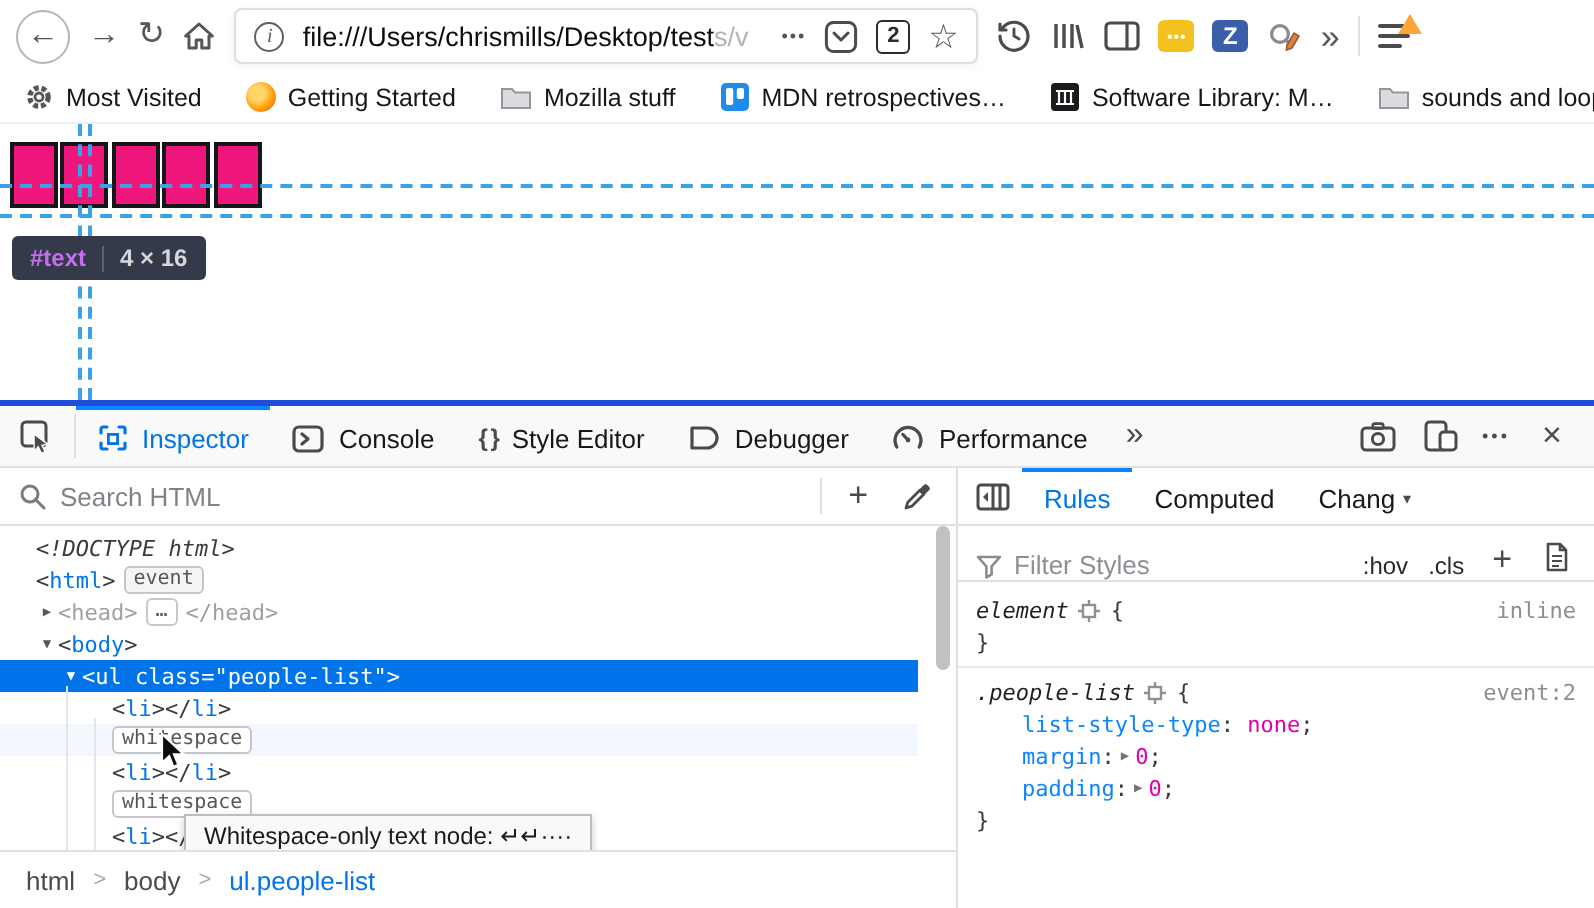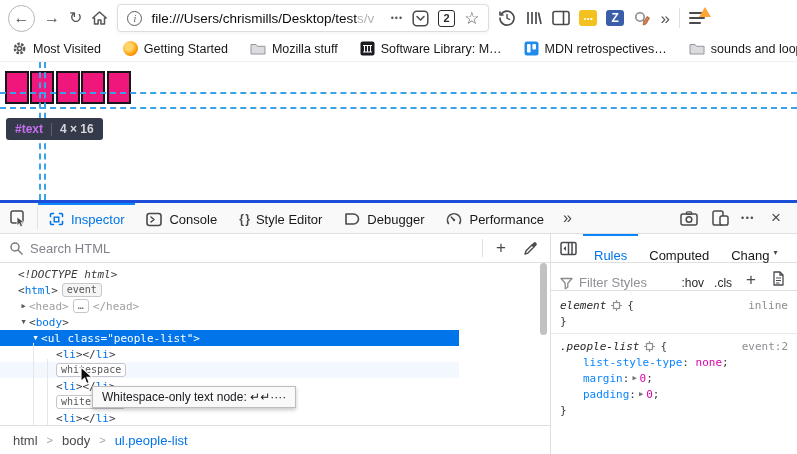--- a/index.html
+++ b/index.html
@@ -50,51 +50,51 @@
   .dt-tab { display: flex; align-items: center; gap: 7px; padding: 0 11px; font-size: 13px; color: #18181a; border-top: 2px solid transparent; cursor: default; }
   .dt-tab.active { color: #0074e8; border-top-color: #0a84ff; }
   .brace-ic { font-size: 12px; font-weight: bold; color: #4a4a4f; letter-spacing: -1px; }
   .dt-more { display: flex; align-items: center; padding: 0 8px; font-size: 16px; color: #4a4a4f; }
   .dt-right { margin-left: auto; display: flex; align-items: center; gap: 2px; padding-right: 8px; }
   .ic-btn { width: 26px; height: 24px; display: flex; align-items: center; justify-content: center; color: #4a4a4f; }
   .meat { font-size: 9px; letter-spacing: 1.5px; color: #4a4a4f; }
   .close-x { font-size: 17px; color: #4a4a4f; }
 
   .dt-main { flex: 1; display: flex; min-height: 0; }
-  .markup-panel { width: 551px; border-right: 1px solid #e0e0e1; display: flex; flex-direction: column; flex: none; }
+  .markup-panel { width: 479px; border-right: 1px solid #e0e0e1; display: flex; flex-direction: column; flex: none; }
   .search-row { height: 29px; border-bottom: 1px solid #e0e0e1; display: flex; align-items: center; gap: 7px; padding: 0 9px; flex: none; }
   .search-row input { border: 0; outline: 0; flex: 1; font-size: 13px; font-family: "Liberation Sans", sans-serif; color: #3a3a3e; background: transparent; }
   .search-row input::placeholder { color: #81818a; }
   .plus { font-size: 17px; color: #4a4a4f; padding: 0 6px; }
 
   .tree { flex: 1; position: relative; overflow: hidden; font-family: "DejaVu Sans Mono", monospace; font-size: 11px; padding-top: 3px; }
   .row { height: 16px; display: flex; align-items: center; white-space: pre; width: 459px; }
   .arr { display: inline-block; width: 11px; font-size: 7px; color: #57575b; text-align: center; flex: none; }
   .brk { color: #393a3d; }
   .tag { color: #0074e8; }
   .doctype { color: #393a3d; font-style: italic; }
   .gray-row, .gray-row .brk, .gray-row .tag { color: #a0a0a3; }
   .badge { border: 1px solid #c6c6cc; border-radius: 3px; padding: 0 4px; font-size: 10px; line-height: 12px; color: #58585c; background: #fff; margin: 0 4px; }
   .badge.ev { background: #f5f5f6; }
   .row.selected { background: #0074e8; }
   .row.selected .brk, .row.selected .tag, .row.selected .arr, .row.selected .attr, .row.selected .attrval { color: #fff; }
   .row.hovered { background: #f2f8fd; }
   .indent-guide { position: absolute; width: 1px; background: #e6e6ea; }
-  .ws-tip { position: absolute; left: 92px; top: 123px; background: #f9f9fa; border: 1px solid #bdbdc0; box-shadow: 0 2px 4px rgba(0,0,0,.22); padding: 3px 9px; font-family: "Liberation Sans", sans-serif; font-size: 12px; color: #1a1a1e; z-index: 5; white-space: nowrap; }
+  .ws-tip { position: absolute; left: 92px; top: 144px; background: #f9f9fa; border: 1px solid #bdbdc0; box-shadow: 0 2px 4px rgba(0,0,0,.22); padding: 3px 9px; font-family: "Liberation Sans", sans-serif; font-size: 12px; color: #1a1a1e; z-index: 5; white-space: nowrap; }
   .cursor { position: absolute; left: 80px; top: 103px; z-index: 7; }
   .scroll-thumb { position: absolute; right: 3px; top: 0; width: 7px; height: 72px; border-radius: 4px; background: #c1c1c4; }
 
   .breadcrumb { height: 29px; border-top: 1px solid #e0e0e1; display: flex; align-items: center; gap: 9px; padding: 0 13px; font-size: 13px; color: #4a4a4f; flex: none; background: #fff; }
   .crumb-sep { color: #a7a7ab; font-size: 11px; }
   .crumb.active { color: #0074e8; }
 
   .rules-panel { flex: 1; display: flex; flex-direction: column; min-width: 0; }
   .rtabs { height: 29px; border-bottom: 1px solid #e0e0e1; display: flex; align-items: stretch; padding-left: 2px; flex: none; }
   .collapse-btn { width: 30px; display: flex; align-items: center; justify-content: center; }
-  .rtab { display: flex; gap: 4px; padding: 12px 11px; font-size: 13px; color: #18181a; border-top: 2px solid transparent; }
+  .rtab { display: flex; align-items: center; gap: 4px; padding: 0 11px; font-size: 13px; color: #18181a; border-top: 2px solid transparent; }
   .rtab.active { color: #0074e8; border-top-color: #0a84ff; }
   .caret { font-size: 8px; color: #4a4a4f; }
   .filter-row { height: 28px; border-bottom: 1px solid #e0e0e1; display: flex; align-items: flex-end; gap: 6px; padding: 0 9px; flex: none; }
   .filter-row input { border: 0; outline: 0; flex: 1; min-width: 20px; font-size: 13px; font-family: "Liberation Sans", sans-serif; color: #3a3a3e; }
   .filter-row input::placeholder { color: #8f8f96; }
   .pseudo-t { font-size: 12px; color: #2a2a2e; padding: 0 2px; }
 
   .rules-content { flex: 1; font-family: "DejaVu Sans Mono", monospace; font-size: 11px; padding-top: 6px; overflow: hidden; }
   .rrow { height: 16px; display: flex; align-items: center; padding: 0 9px; white-space: pre; }
   .sel { color: #221f22; font-style: italic; }
@@ -190,32 +190,32 @@
       <span>Getting Started</span>
     </div>
     <div class="bm">
       <svg width="16" height="13" viewBox="0 0 16 13">
           <path d="M1 2.5h5l1.5 1.8H15V12H1z" fill="#dcdce0" stroke="#96969c" stroke-width="1"></path>
         </svg>
       <span>Mozilla stuff</span>
     </div>
     <div class="bm">
       <svg width="15" height="15" viewBox="0 0 15 15">
-          <rect x="0.5" y="0.5" width="14" height="14" rx="2" fill="#1b1b1f"></rect>
-          <path d="M3 4.5h9M3 11h9M4.5 5v5.5M7.5 5v5.5M10.5 5v5.5" stroke="#fff" stroke-width="1.1"></path>
-        </svg>
-      <span>Software Library: M…</span>
-    </div>
-    <div class="bm">
-      <svg width="15" height="15" viewBox="0 0 15 15">
           <rect x="0.5" y="0.5" width="14" height="14" rx="2.5" fill="#1f8ceb"></rect>
           <rect x="3" y="3" width="3.6" height="8.5" rx="1" fill="#fff"></rect>
           <rect x="8.4" y="3" width="3.6" height="5.5" rx="1" fill="#fff"></rect>
         </svg>
       <span>MDN retrospectives…</span>
+    </div>
+    <div class="bm">
+      <svg width="15" height="15" viewBox="0 0 15 15">
+          <rect x="0.5" y="0.5" width="14" height="14" rx="2" fill="#1b1b1f"></rect>
+          <path d="M3 4.5h9M3 11h9M4.5 5v5.5M7.5 5v5.5M10.5 5v5.5" stroke="#fff" stroke-width="1.1"></path>
+        </svg>
+      <span>Software Library: M…</span>
     </div>
     <div class="bm">
       <svg width="16" height="13" viewBox="0 0 16 13">
           <path d="M1 2.5h5l1.5 1.8H15V12H1z" fill="#dcdce0" stroke="#96969c" stroke-width="1"></path>
         </svg>
       <span>sounds and loops</span>
     </div>
 
   </div>
 

